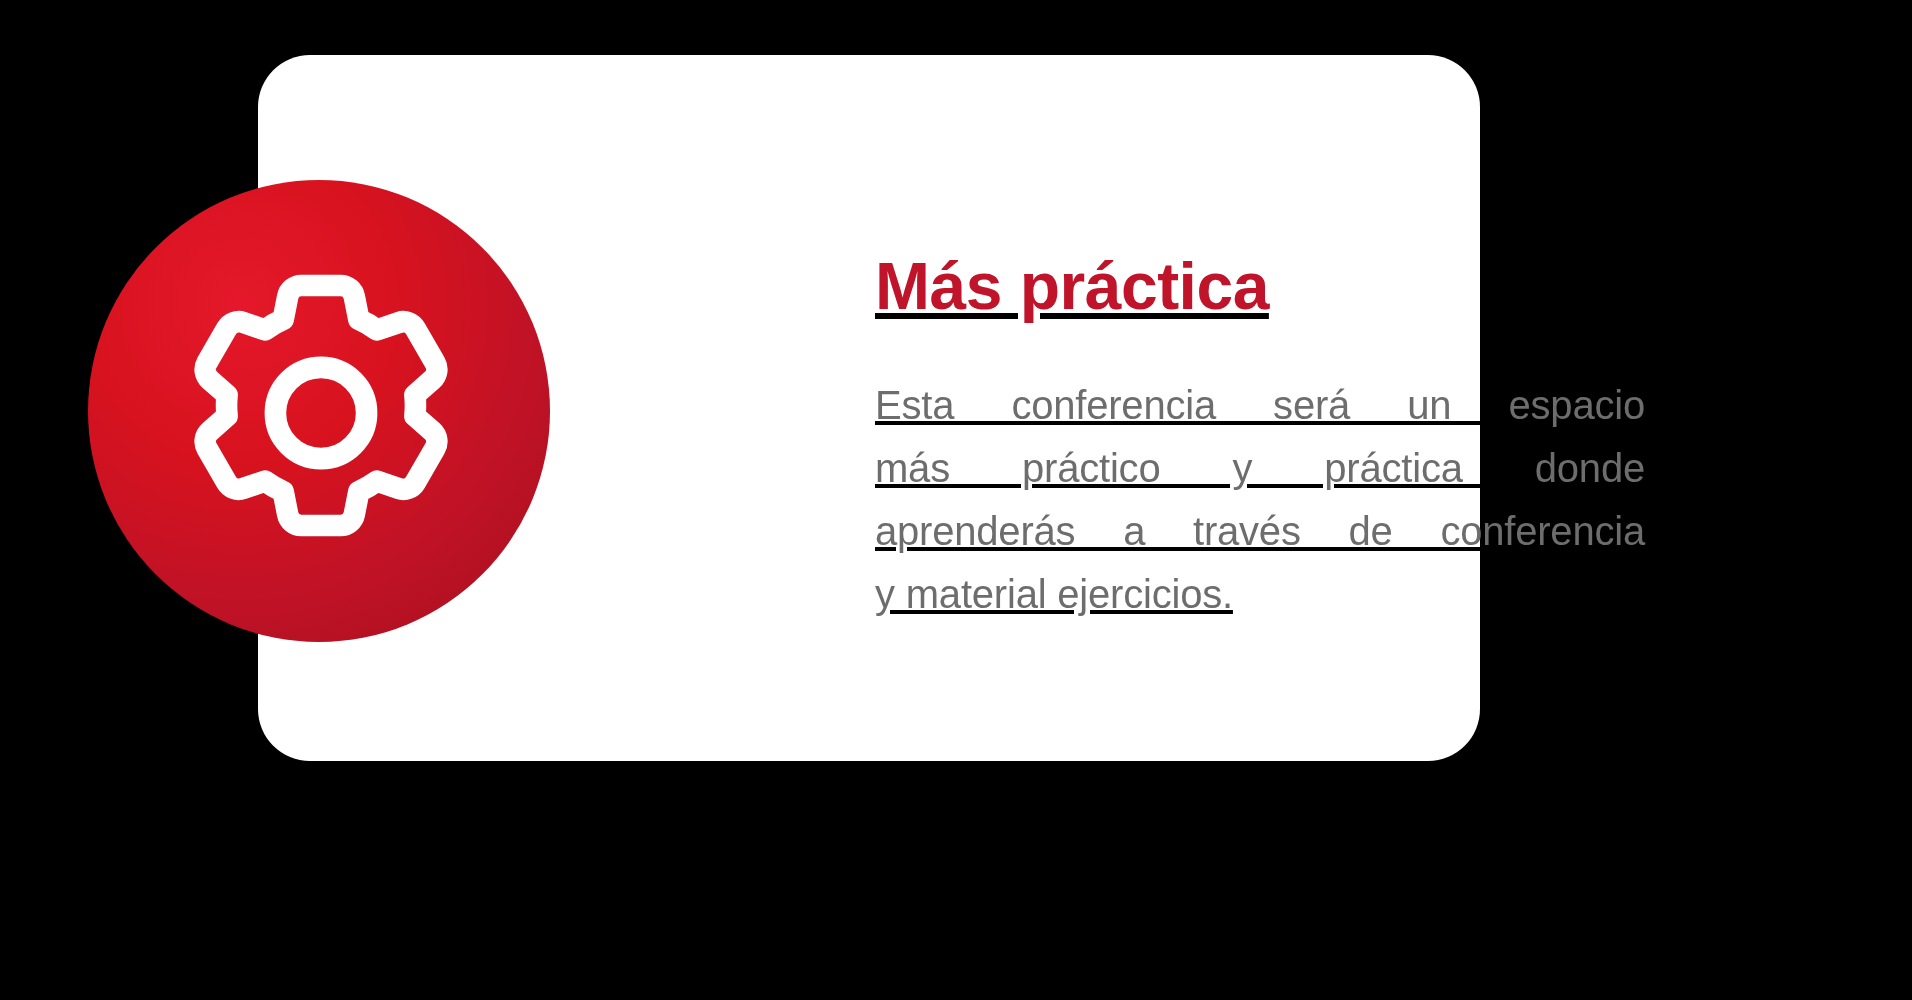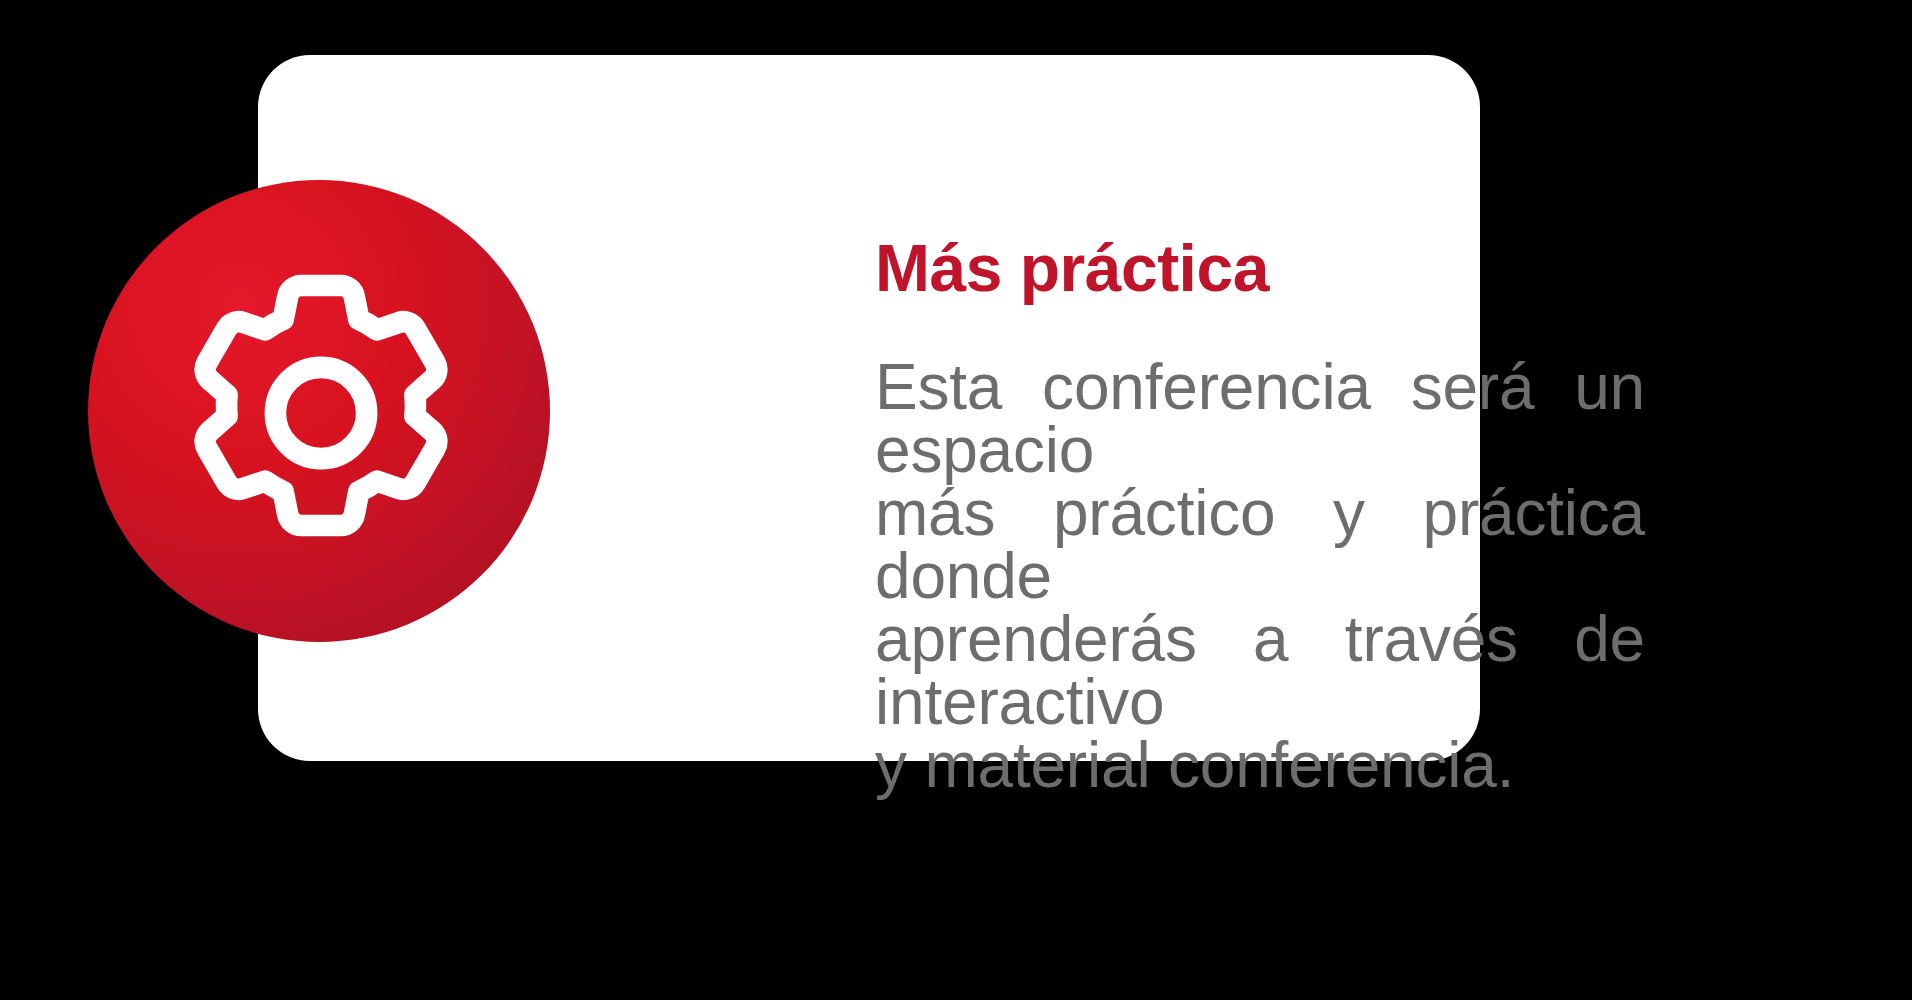--- a/index.html
+++ b/index.html
@@ -58,41 +58,42 @@
     height: 300px;
     display: block;
     margin-left: 4px;
     margin-top: 4px;
   }
 
   
   .content {
     position: absolute;
     left: 617px;
-    top: 178px;
+    top: 196px;
     width: 790px;
+    text-decoration: underline;
   }
 
   .card-title {
     margin: 0;
     color: #c0142a;
     font-family: "Liberation Sans", sans-serif;
     font-weight: 700;
     font-size: 66px;
     line-height: 1.08;
     letter-spacing: -0.5px;
     white-space: nowrap;
   }
 
   .card-body {
     margin: 52px 0 0 0;
     color: #6d6d6d;
     font-family: "Liberation Sans", sans-serif;
     font-weight: 400;
-    font-size: 64px;
+    font-size: 40px;
     line-height: 63px;
     letter-spacing: -0.2px;
     width: 770px;
     text-align: justify;
     text-align-last: left;
   }
   .card-body .bline {
     display: block;
   }
   .card-body .bline.just {
@@ -106,22 +107,22 @@
 <div id="stage" style="--page-bg: #000000;">
 
   <div class="card">
 
     <div class="content">
       <h1 class="card-title">Más práctica</h1>
 
       <p class="card-body">
         <span class="bline just">Esta conferencia será un espacio</span>
         <span class="bline just">más práctico y práctica donde</span>
-        <span class="bline just">aprenderás a través de interactivo</span>
-        <span class="bline">y material conferencia.</span>
+        <span class="bline just">aprenderás a través de conferencia</span>
+        <span class="bline">y material ejercicios.</span>
       </p>
     </div>
 
   </div>
 
   <div class="icon-badge">
     <svg class="gear-icon" viewBox="0 0 100 100" fill="none" xmlns="http://www.w3.org/2000/svg">
       <path d="M56.6 7.5 H43.4 a4.6 4.6 0 0 0-4.5 3.7 l-1.5 7.6 a33 33 0 0 0-6.1 3.5 l-7.3-2.5 a4.6 4.6 0 0 0-5.4 2.0 l-6.6 11.4 a4.6 4.6 0 0 0 0.9 5.7 l5.8 5.1 a33 33 0 0 0 0 7.0 l-5.8 5.1 a4.6 4.6 0 0 0-0.9 5.7 l6.6 11.4 a4.6 4.6 0 0 0 5.4 2.0 l7.3-2.5 a33 33 0 0 0 6.1 3.5 l1.5 7.6 a4.6 4.6 0 0 0 4.5 3.7 h13.2 a4.6 4.6 0 0 0 4.5-3.7 l1.5-7.6 a33 33 0 0 0 6.1-3.5 l7.3 2.5 a4.6 4.6 0 0 0 5.4-2.0 l6.6-11.4 a4.6 4.6 0 0 0-0.9-5.7 l-5.8-5.1 a33 33 0 0 0 0-7.0 l5.8-5.1 a4.6 4.6 0 0 0 0.9-5.7 l-6.6-11.4 a4.6 4.6 0 0 0-5.4-2.0 l-7.3 2.5 a33 33 0 0 0-6.1-3.5 l-1.5-7.6 a4.6 4.6 0 0 0-4.5-3.7 z" stroke="#ffffff" stroke-width="7.2" stroke-linejoin="round" stroke-linecap="round"></path>
       <circle cx="50" cy="50" r="15.2" stroke="#ffffff" stroke-width="7.2"></circle>
     </svg>

